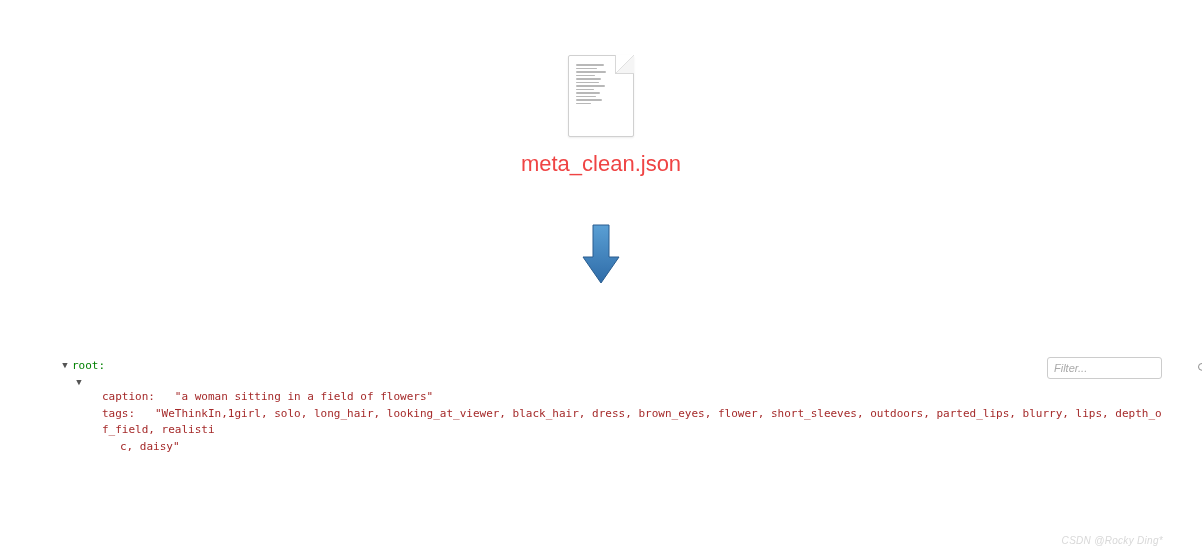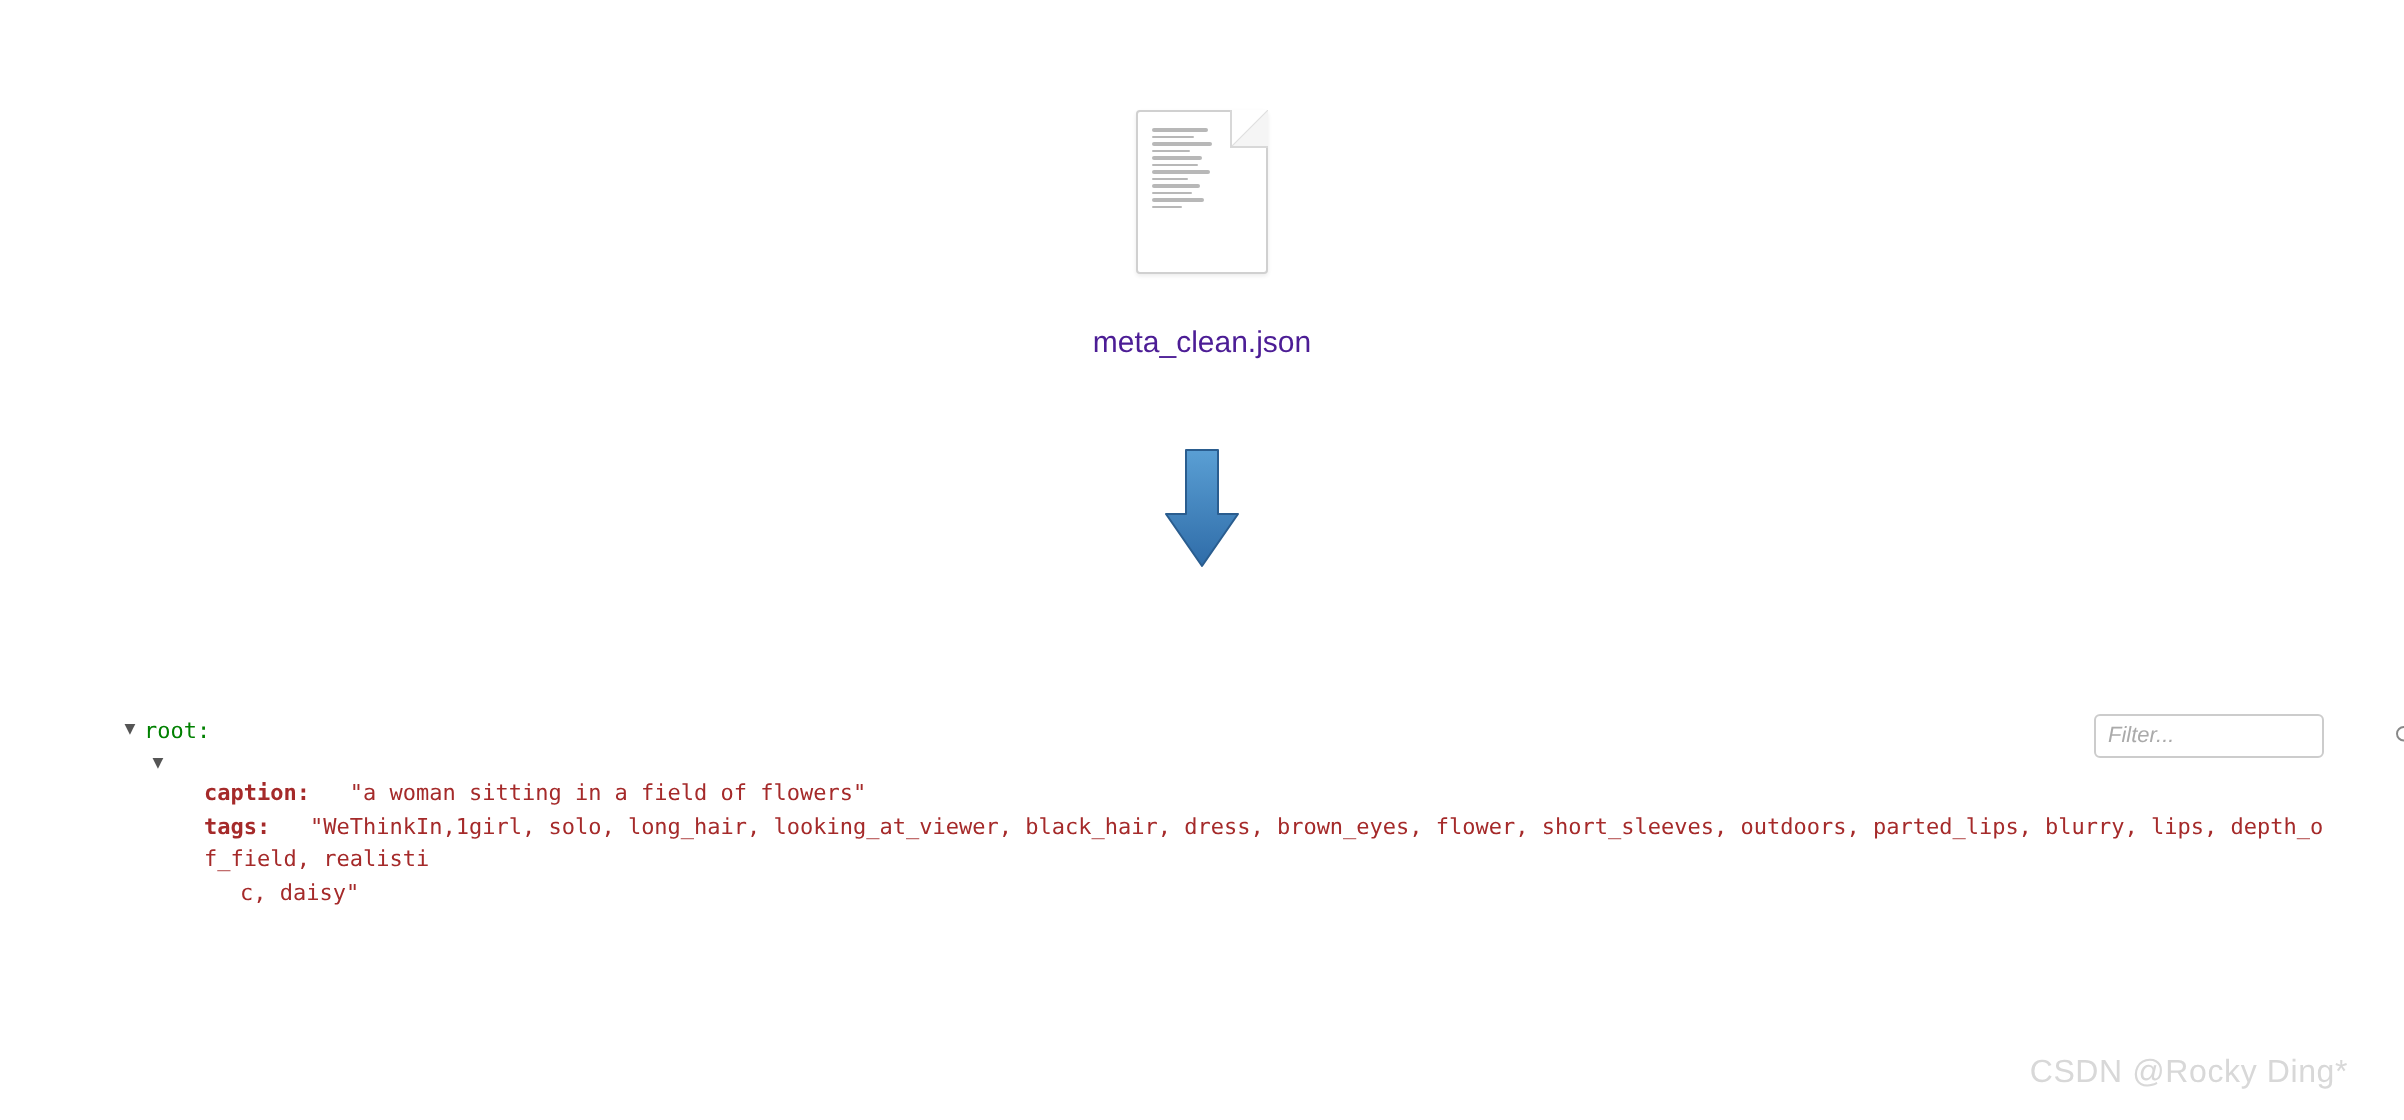--- a/index.html
+++ b/index.html
@@ -55,23 +55,23 @@
     .fl4 { width: 38%; }
     .fl5 { width: 50%; }
     .fl6 { width: 45%; }
     .fl7 { width: 58%; }
     .fl8 { width: 35%; }
     .fl9 { width: 48%; }
     .fl10 { width: 40%; }
     .fl11 { width: 52%; }
     .fl12 { width: 30%; }
     .file-name {
-      margin-top: 26px;
-      font-size: 15px;
-      color: #4c1d95;
+      margin-top: 14px;
+      font-size: 22px;
+      color: #ef4444;
       font-family: "Helvetica Neue", Arial, sans-serif;
     }
     .arrow {
       position: absolute;
       top: 223px;
       left: 50%;
       transform: translateX(-50%);
     }
     .json-viewer {
       position: absolute;
@@ -100,21 +100,21 @@
       color: #008000;
       font-weight: normal;
       text-align: center;
     }
     .key-id {
       color: #008000;
       font-weight: bold;
     }
     .key-field {
       color: #a52a2a;
-      font-weight: bold;
+      font-weight: normal;
     }
     .value-str {
       color: #a52a2a;
     }
     .indent-1 { padding-left: 14px; }
     .indent-2 { padding-left: 42px; }
     .tags-wrap {
       padding-left: 42px;
       display: flex;
       align-items: flex-start;
@@ -152,24 +152,25 @@
     }
     .filter-input::placeholder { color: #aaa; }
     .search-icon {
       width: 12px;
       height: 12px;
       flex-shrink: 0;
     }
     .watermark {
       position: absolute;
       bottom: 14px;
-      right: 28px;
-      font-size: 16px;
+      right: 39px;
+      font-size: 10px;
       color: #d8d8d8;
       font-family: Arial, sans-serif;
+      font-style: italic;
       letter-spacing: 0.3px;
     }
   </style>
 </head>
 <body>
 
 <div class="file-section">
   <div class="file-icon">
     <div class="file-line fl1"></div>
     <div class="file-line fl2"></div>

